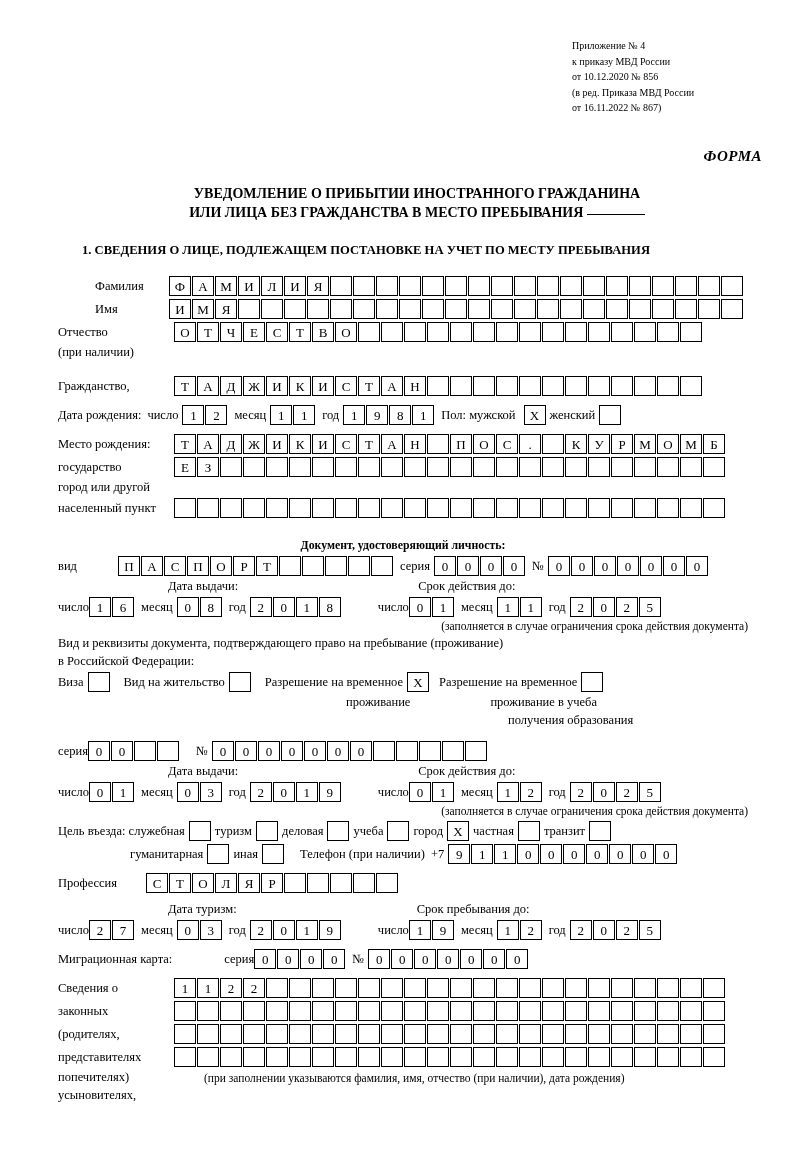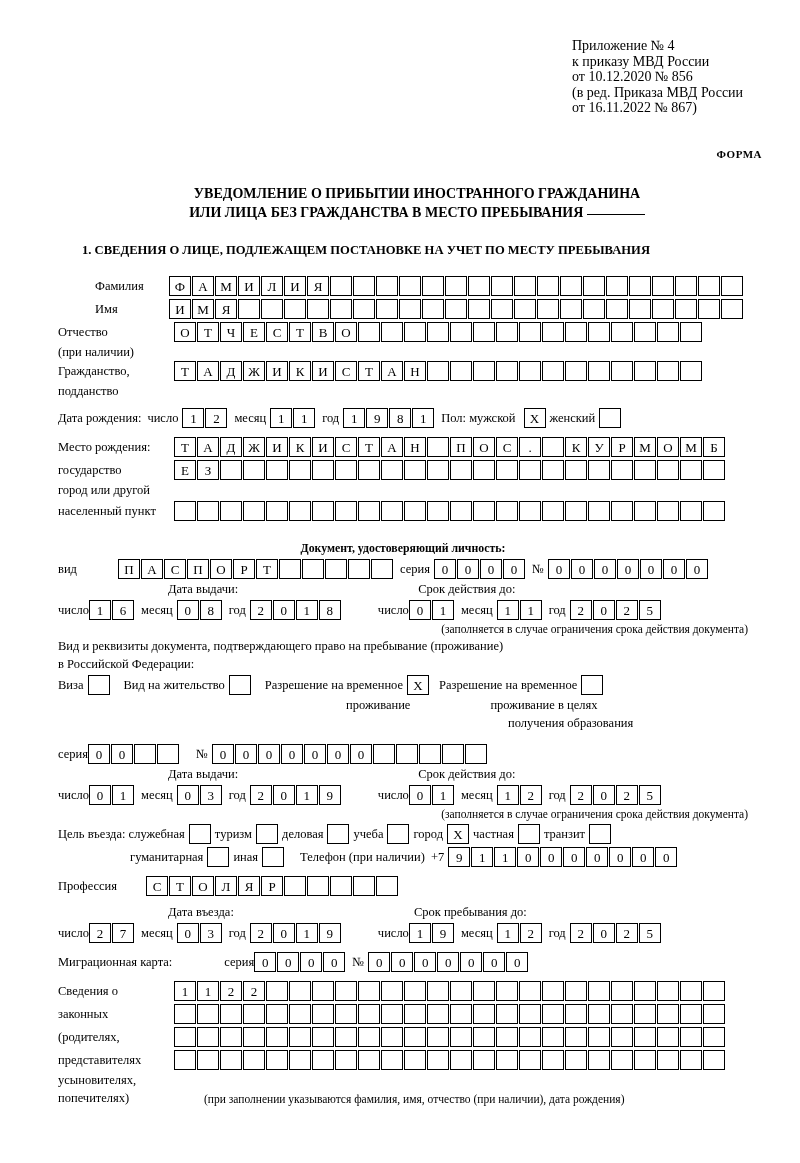--- a/index.html
+++ b/index.html
@@ -19,32 +19,33 @@
     width: 800px;
     height: 1163px;
     padding: 0;
     box-sizing: border-box;
   }
   .hdr {
     position: absolute;
     top: 38px;
     right: 38px;
     text-align: left;
-    font-size: 14px;
+    font-size: 10px;
     line-height: 15.5px;
     width: 190px;
   }
   .hdr .grp2 { }
   .forma {
     position: absolute;
     top: 148px;
     right: 38px;
-    font-size: 11px;
+    font-size: 15px;
     font-weight: bold;
     letter-spacing: 0.5px;
+    font-style: italic;
   }
   .title {
     position: absolute;
     top: 184px;
     left: 0;
     width: 800px;
     text-align: center;
     font-size: 14px;
     font-weight: bold;
     line-height: 19px;
@@ -114,21 +115,21 @@
     margin: 0 4px;
   }
 
   .note-right {
     text-align: right;
     font-size: 11.5px;
     margin: 1px 0 4px 0;
   }
   .spacer6 { height: 6px; }
   .spacer10 { height: 10px; }
-  .tight { margin-bottom: 1px; }
+  .tight { margin-bottom: 16px; }
 </style>
 </head>
 <body>
 
 <div class="page">
 
   <div class="hdr">
     <div>Приложение № 4</div>
     <div>к приказу МВД России</div>
     <div>от 10.12.2020 № 856</div>
@@ -269,23 +270,20 @@
           <span class="bx"></span>
           <span class="bx"></span>
           <span class="bx"></span>
           <span class="bx"></span>
           <span class="bx"></span>
           <span class="bx"></span>
           <span class="bx"></span>
       </span>
     </div>
 
-    <div class="row">
-      <span class="lbl">подданство</span>
-    </div>
 
     <div class="spacer6"></div>
 
     <div class="row">
       <span class="lbl">Дата рождения:</span>
       <span class="fld-label2">число</span>
       <span class="boxes">
         <span class="bx">1</span>
           <span class="bx">2</span>
       </span>
@@ -508,21 +506,21 @@
       <span class="cbx">Х</span>
       <span style="display:inline-block;width:6px"></span>
       <span class="lbl">Разрешение на временное</span>
       <span class="cbx"></span>
     </div>
 
     <div class="row">
       <span style="display:inline-block;width:288px"></span>
       <span class="lbl">проживание</span>
       <span style="display:inline-block;width:80px"></span>
-      <span class="lbl">проживание в целях</span>
+      <span class="lbl">проживание в учеба</span>
     </div>
     <div class="row">
       <span style="display:inline-block;width:450px"></span>
       <span class="lbl">получения образования</span>
     </div>
 
     <div class="spacer10"></div>
 
     <div class="row">
       <span class="fld-label">серия</span>
@@ -652,21 +650,21 @@
           <span class="bx"></span>
           <span class="bx"></span>
           <span class="bx"></span>
       </span>
     </div>
 
     <div class="spacer6"></div>
 
     <div class="row">
       <span style="display:inline-block;width:110px"></span>
-      <span class="lbl">Дата въезда:</span>
+      <span class="lbl">Дата туризм:</span>
       <span style="display:inline-block;width:180px"></span>
       <span class="lbl">Срок пребывания до:</span>
     </div>
 
     <div class="row">
       <span class="fld-label">число</span>
       <span class="boxes">
         <span class="bx">2</span>
           <span class="bx">7</span>
       </span>
@@ -842,22 +840,22 @@
           <span class="bx"></span>
           <span class="bx"></span>
           <span class="bx"></span>
           <span class="bx"></span>
           <span class="bx"></span>
           <span class="bx"></span>
       </span>
     </div>
 
     <div class="row">
-      <span class="lbl" style="width:116px">усыновителях,</span>
-    </div>
-    <div class="row">
       <span class="lbl" style="width:116px">попечителях)</span>
       <span style="display:inline-block;width:30px"></span>
       <span class="small">(при заполнении указываются фамилия, имя, отчество (при наличии), дата рождения)</span>
     </div>
+    <div class="row">
+      <span class="lbl" style="width:116px">усыновителях,</span>
+    </div>
 
   </div>
 </div>
 
 </body></html>

